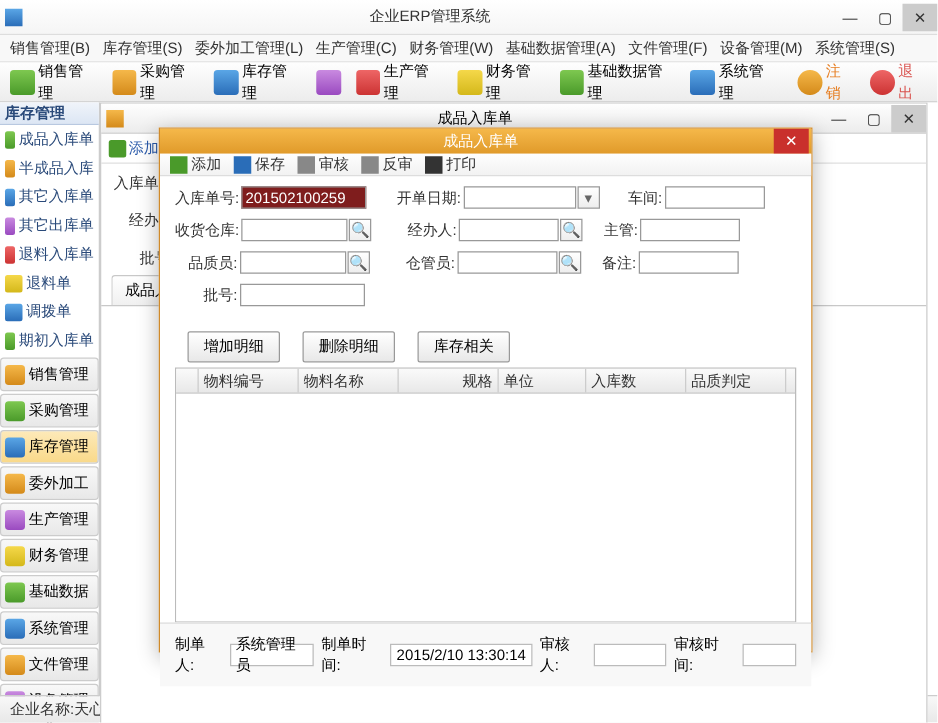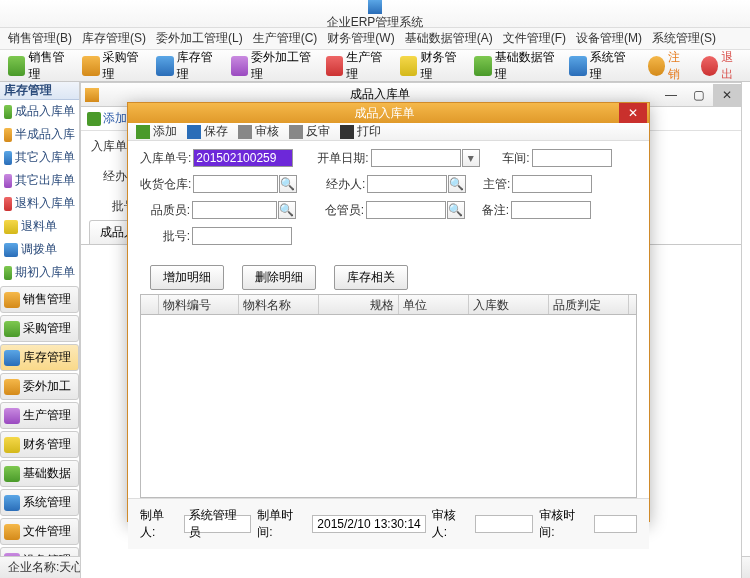--- a/index.html
+++ b/index.html
@@ -1,19 +1,19 @@
 <!DOCTYPE html>
 <html><head>
 <meta charset="utf-8">
 <style>
 * { box-sizing: border-box; margin: 0; padding: 0; font-family: "Microsoft YaHei", SimSun, sans-serif; font-size: 12px; }
 body { background: #fff; width: 750px; height: 578px; overflow: hidden; position: relative; }
 
 .main-window { width: 750px; height: 578px; display: flex; flex-direction: column; }
-.titlebar { height: 28px; background: linear-gradient(#fff,#f5f5f5); display: flex; align-items: center; border-bottom: 1px solid #ddd; flex-direction: column; }
+.titlebar { height: 28px; background: linear-gradient(#fff,#f5f5f5); display: flex; align-items: center; border-bottom: 1px solid #ddd; }
 .titlebar .title { flex: 1; text-align: center; color: #333; }
 .win-btns { display: flex; }
 .win-btn { width: 28px; height: 22px; display: flex; align-items: center; justify-content: center; color: #333; }
 .win-btn.close-b { background: #ccc; }
 
 .menubar { height: 22px; background: #f8f8f8; display: flex; align-items: center; padding: 0 4px; gap: 2px; border-bottom: 1px solid #e0e0e0; }
 .menubar span { padding: 2px 4px; color: #333; cursor: pointer; }
 
 .toolbar { height: 32px; background: linear-gradient(#fefefe,#ececec); display: flex; align-items: center; padding: 0 4px; gap: 4px; border-bottom: 1px solid #c8c8c8; }
 .tbtn { display: flex; align-items: center; gap: 3px; padding: 2px 4px; cursor: pointer; }
@@ -53,21 +53,21 @@
 .modal-title .mt{flex:1;text-align:center;}
 .modal-close{width:28px;height:20px;background:#c9302c;color:#fff;display:flex;align-items:center;justify-content:center;margin-right:2px;cursor:pointer;}
 .modal-tb{height:26px;background:linear-gradient(#fefefe,#f2f2f2);border-bottom:1px solid #ddd;display:flex;align-items:center;padding:0 8px;gap:10px;}
 .modal-tb .mbtn{display:flex;align-items:center;gap:3px;cursor:pointer;color:#333;}
 .modal-tb .mic{width:14px;height:14px;display:inline-block;}
 .mic-add{background:#4a9a2a;} .mic-save{background:#2a6db8;} .mic-aud{background:#888;} .mic-anti{background:#888;} .mic-print{background:#333;}
 .modal-form{padding:8px 12px;}
 .mrow{display:flex;align-items:flex-end;margin-bottom:8px;gap:2px;}
 .ml{min-width:50px;text-align:right;color:#333;}
 .mi{border:1px solid #999;height:18px;padding:0 2px;background:#fff;}
-.mi.hl{background:#6d28d9;color:#fff;}
+.mi.hl{background:#7f1d1d;color:#fff;}
 .mag{width:18px;height:18px;border:1px solid #999;background:linear-gradient(#fff,#eee);display:flex;align-items:center;justify-content:center;cursor:pointer;margin-left:-1px;}
 .cal{width:18px;height:18px;border:1px solid #999;background:linear-gradient(#fff,#eee);display:flex;align-items:center;justify-content:center;cursor:pointer;margin-left:-1px;color:#666;}
 .btns-row{display:flex;gap:8px;padding: 4px 12px;}
 .btn{border:1px solid #999;background:linear-gradient(#fff,#e8e8e8);padding:3px 12px;cursor:pointer;border-radius:2px;margin-left:10px;}
 .grid{margin:0 12px;border:1px solid #bbb;flex:1;}
 .grid-h{display:flex;background:linear-gradient(#fafafa,#e8e8e8);border-bottom:1px solid #bbb;height:20px;}
 .gh{border-right:1px solid #ccc;padding:2px 4px;color:#333;}
 .grid-body{height:182px;background:#fff;}
 .modal-foot{padding:8px 12px;display:flex;align-items:center;gap:6px;background:#f8f8f8;border-top:1px solid #ddd;}
 .ro{border:1px solid #bbb;background:#fff;height:18px;padding:0 4px;display:inline-flex;align-items:center;}
@@ -110,21 +110,20 @@
       <div class="tbtn">
         <span class="ic ic-orange"></span>
         <span>采购管理</span>
       </div>
       <div class="tbtn">
         <span class="ic ic-blue"></span>
         <span>库存管理</span>
       </div>
       <div class="tbtn">
         <span class="ic ic-purple"></span>
-        <span>委外加工管理</span>
       </div>
       <div class="tbtn">
         <span class="ic ic-red"></span>
         <span>生产管理</span>
       </div>
       <div class="tbtn">
         <span class="ic ic-yellow"></span>
         <span>财务管理</span>
       </div>
       <div class="tbtn">

